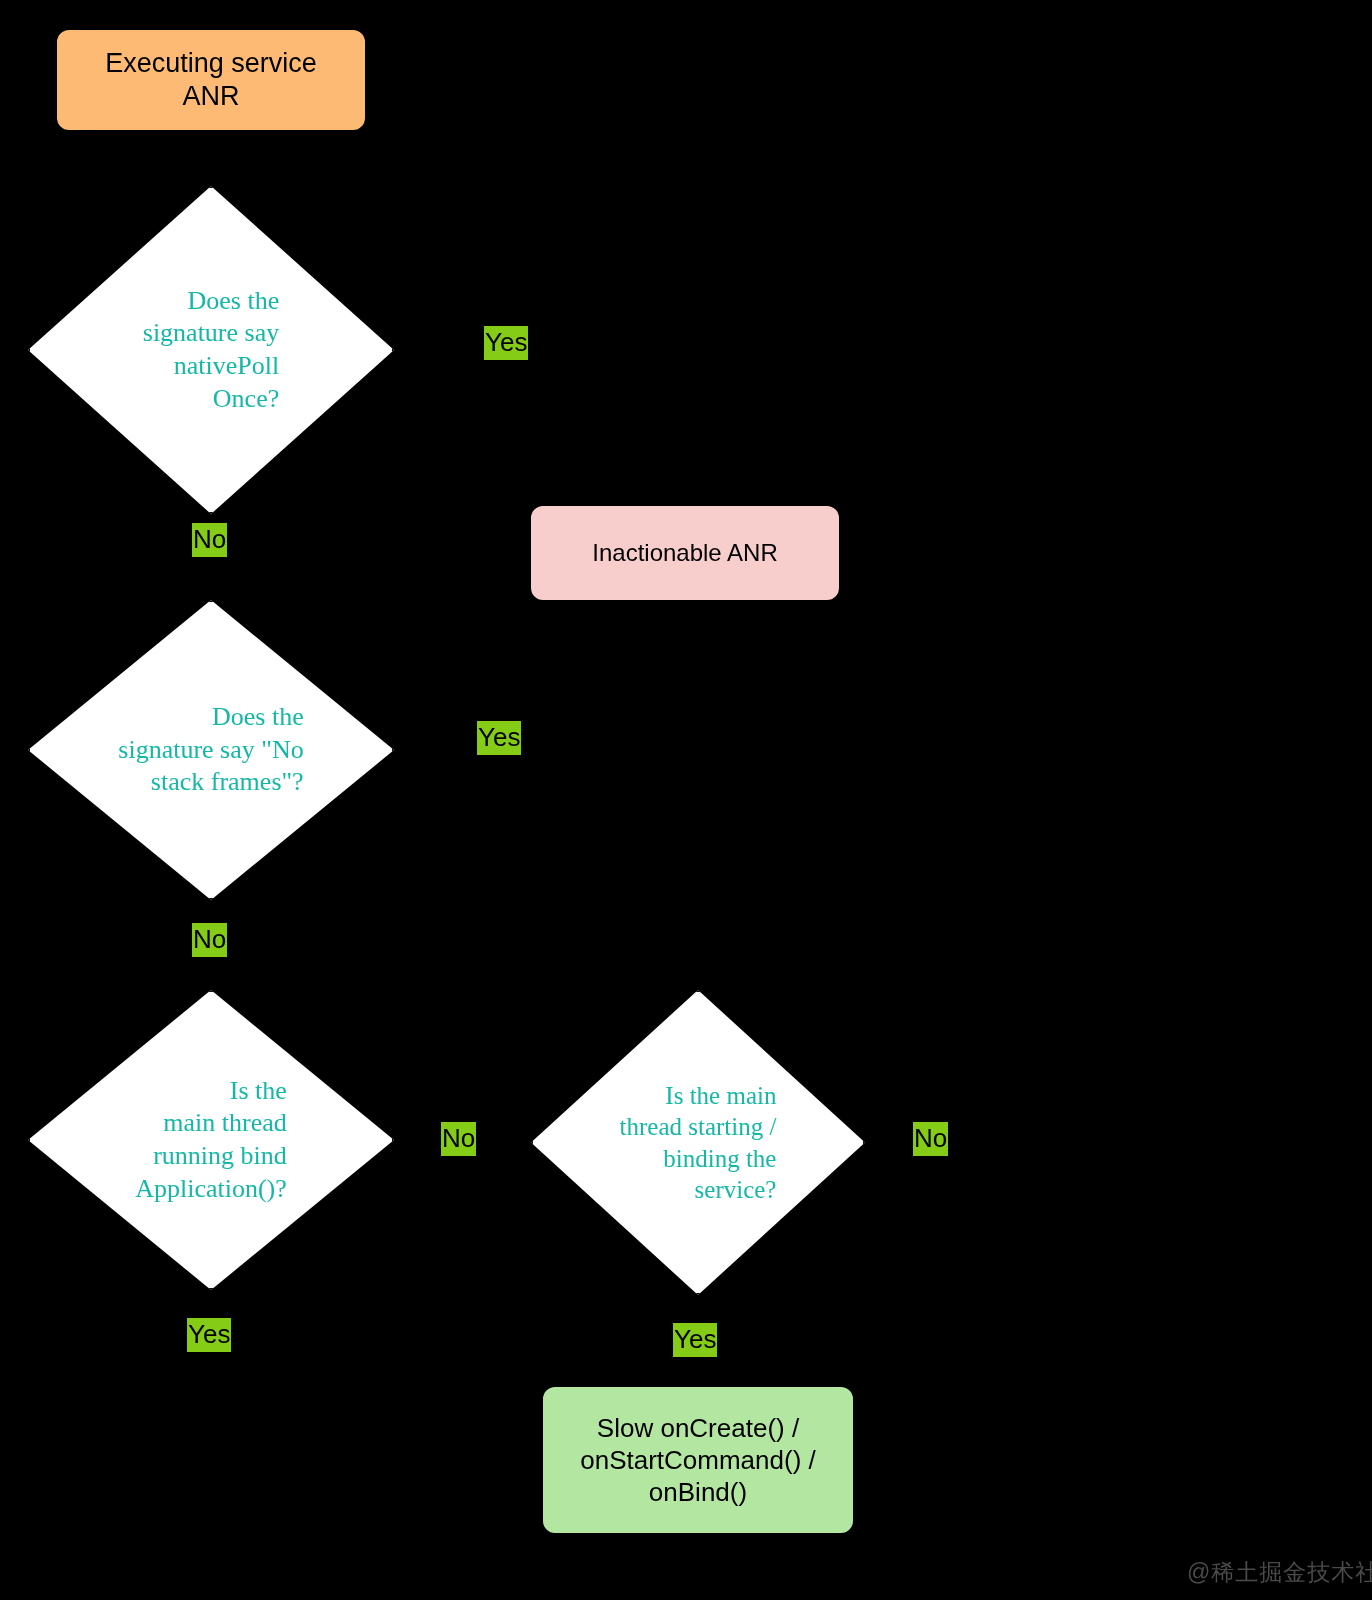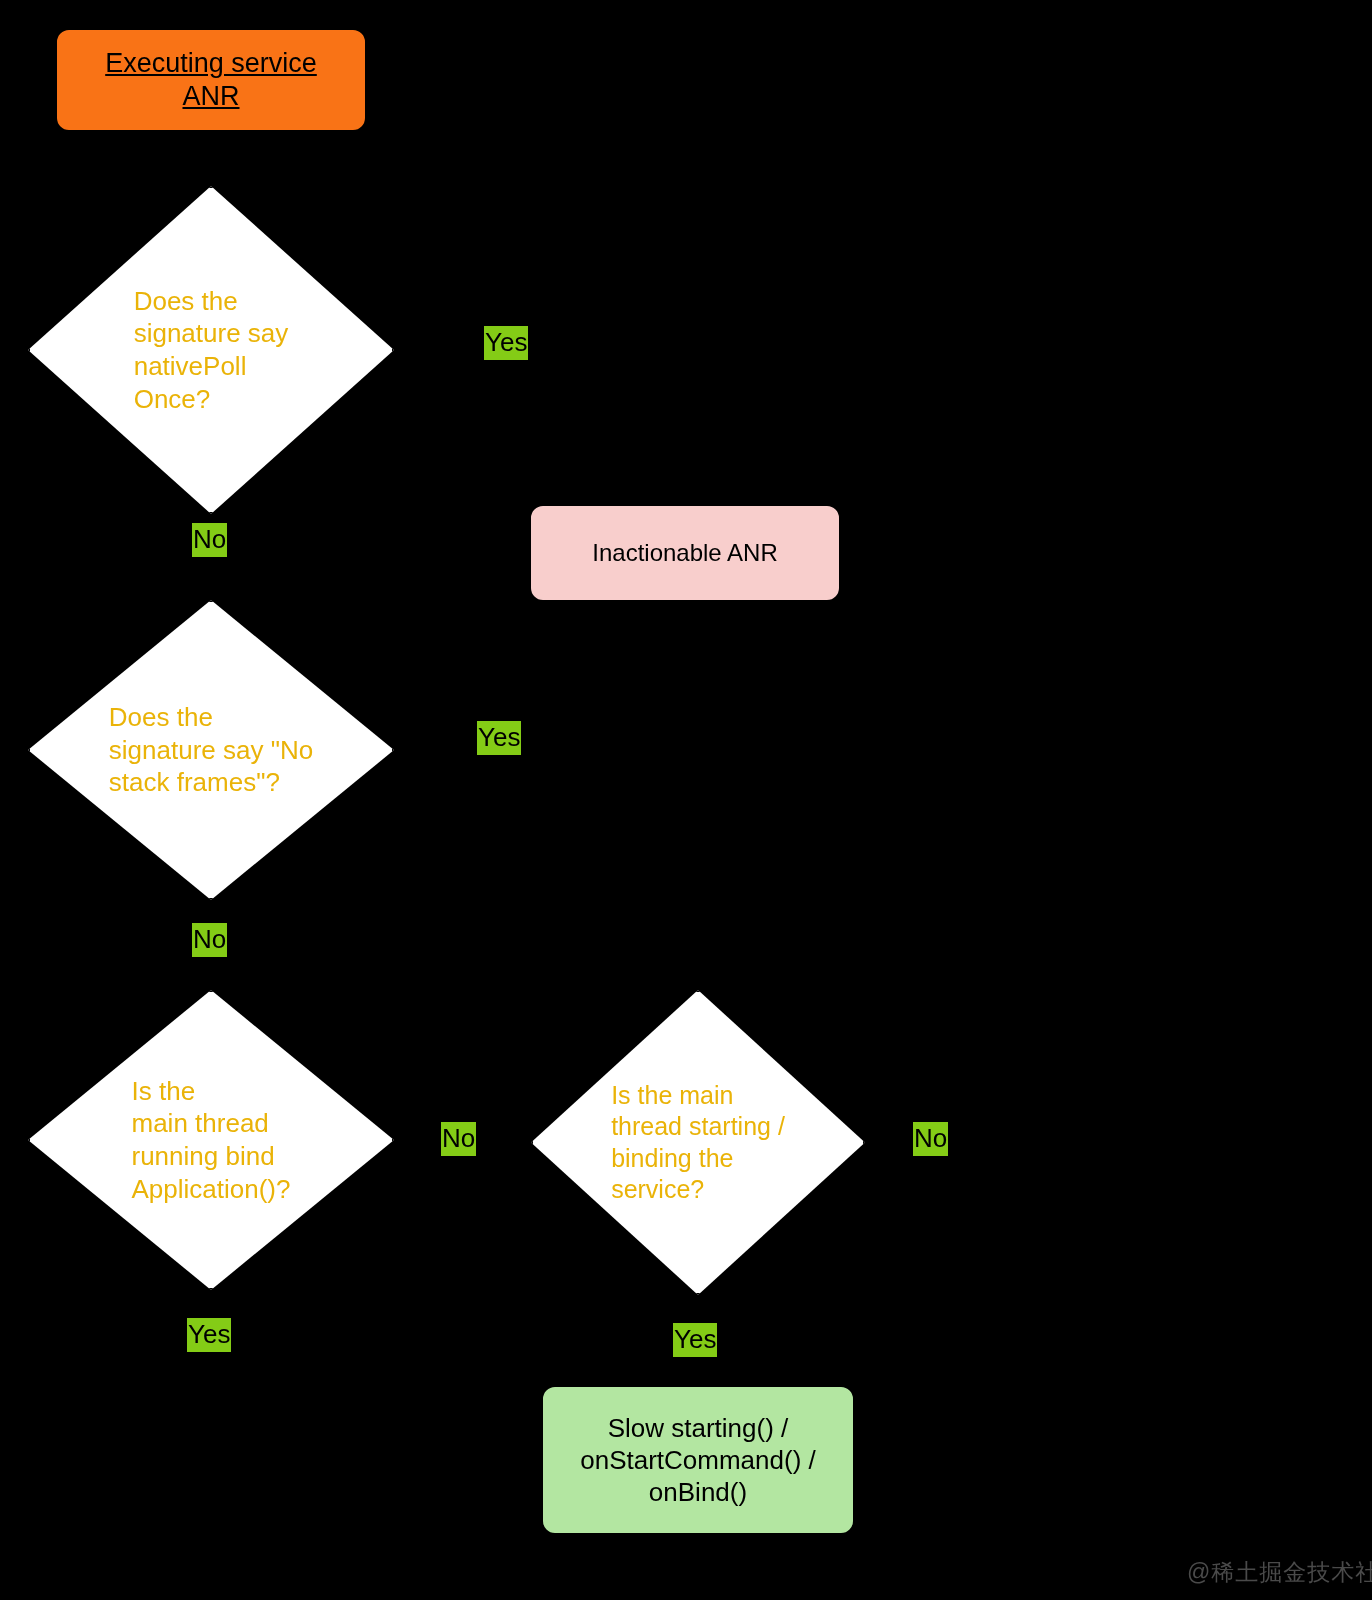--- a/index.html
+++ b/index.html
@@ -26,21 +26,21 @@
     border-radius: 14px;
     display: flex;
     align-items: center;
     justify-content: center;
     text-align: center;
     color: #000000;
     line-height: 1.24;
     padding: 6px 10px;
     white-space: pre-line;
   }
-  .fill-white { background: #f97316; text-decoration: underline; }
+  .fill-white { background: #fdba74; }
   .fill-pink  { background: #f8cecc; }
   .fill-green { background: #b3e6a1; }
 
   
   .node-diamond {
     position: absolute;
   }
   .node-diamond .diamond-shape {
     position: absolute;
     inset: 0;
@@ -49,26 +49,27 @@
     box-sizing: border-box;
     -webkit-clip-path: polygon(50% 0%, 100% 50%, 50% 100%, 0% 50%);
     clip-path: polygon(50% 0%, 100% 50%, 50% 100%, 0% 50%);
   }
   .node-diamond .diamond-label {
     position: absolute;
     inset: 0;
     display: flex;
     align-items: center;
     justify-content: center;
-    text-align: left;
-    color: #eab308;
+    text-align: right;
+    color: #14b8a6;
     line-height: 1.26;
     white-space: pre-line;
     padding: 0 14px;
     box-sizing: border-box;
+    font-family: Liberation Serif, serif;
   }
 
   
   .edge-label {
     position: absolute;
     background: #84cc16;
     color: #000000;
     font-size: 26px;
     line-height: 1.05;
     padding: 3px 1px 4px 1px;
@@ -136,21 +137,21 @@
   <div class="node-diamond" style="left:28px; top:990px; width:366px; height:300px;">
     <div class="diamond-shape"></div>
     <div class="diamond-label" style="font-size:26px;">Is the
 main thread
 running bind
 Application()?</div>
   </div>
 
 
 
-  <div class="node-box fill-green" style="left:541px; top:1385px; width:314px; height:150px; font-size:26px;">Slow starting() /
+  <div class="node-box fill-green" style="left:541px; top:1385px; width:314px; height:150px; font-size:26px;">Slow onCreate() /
 onStartCommand() /
 onBind()</div>
 
   <div class="edge-label" style="left:484px; top:326px;">Yes</div>
 
   <div class="edge-label" style="left:192px; top:523px;">No</div>
 
   <div class="edge-label" style="left:477px; top:721px;">Yes</div>
 
   <div class="edge-label" style="left:192px; top:923px;">No</div>

